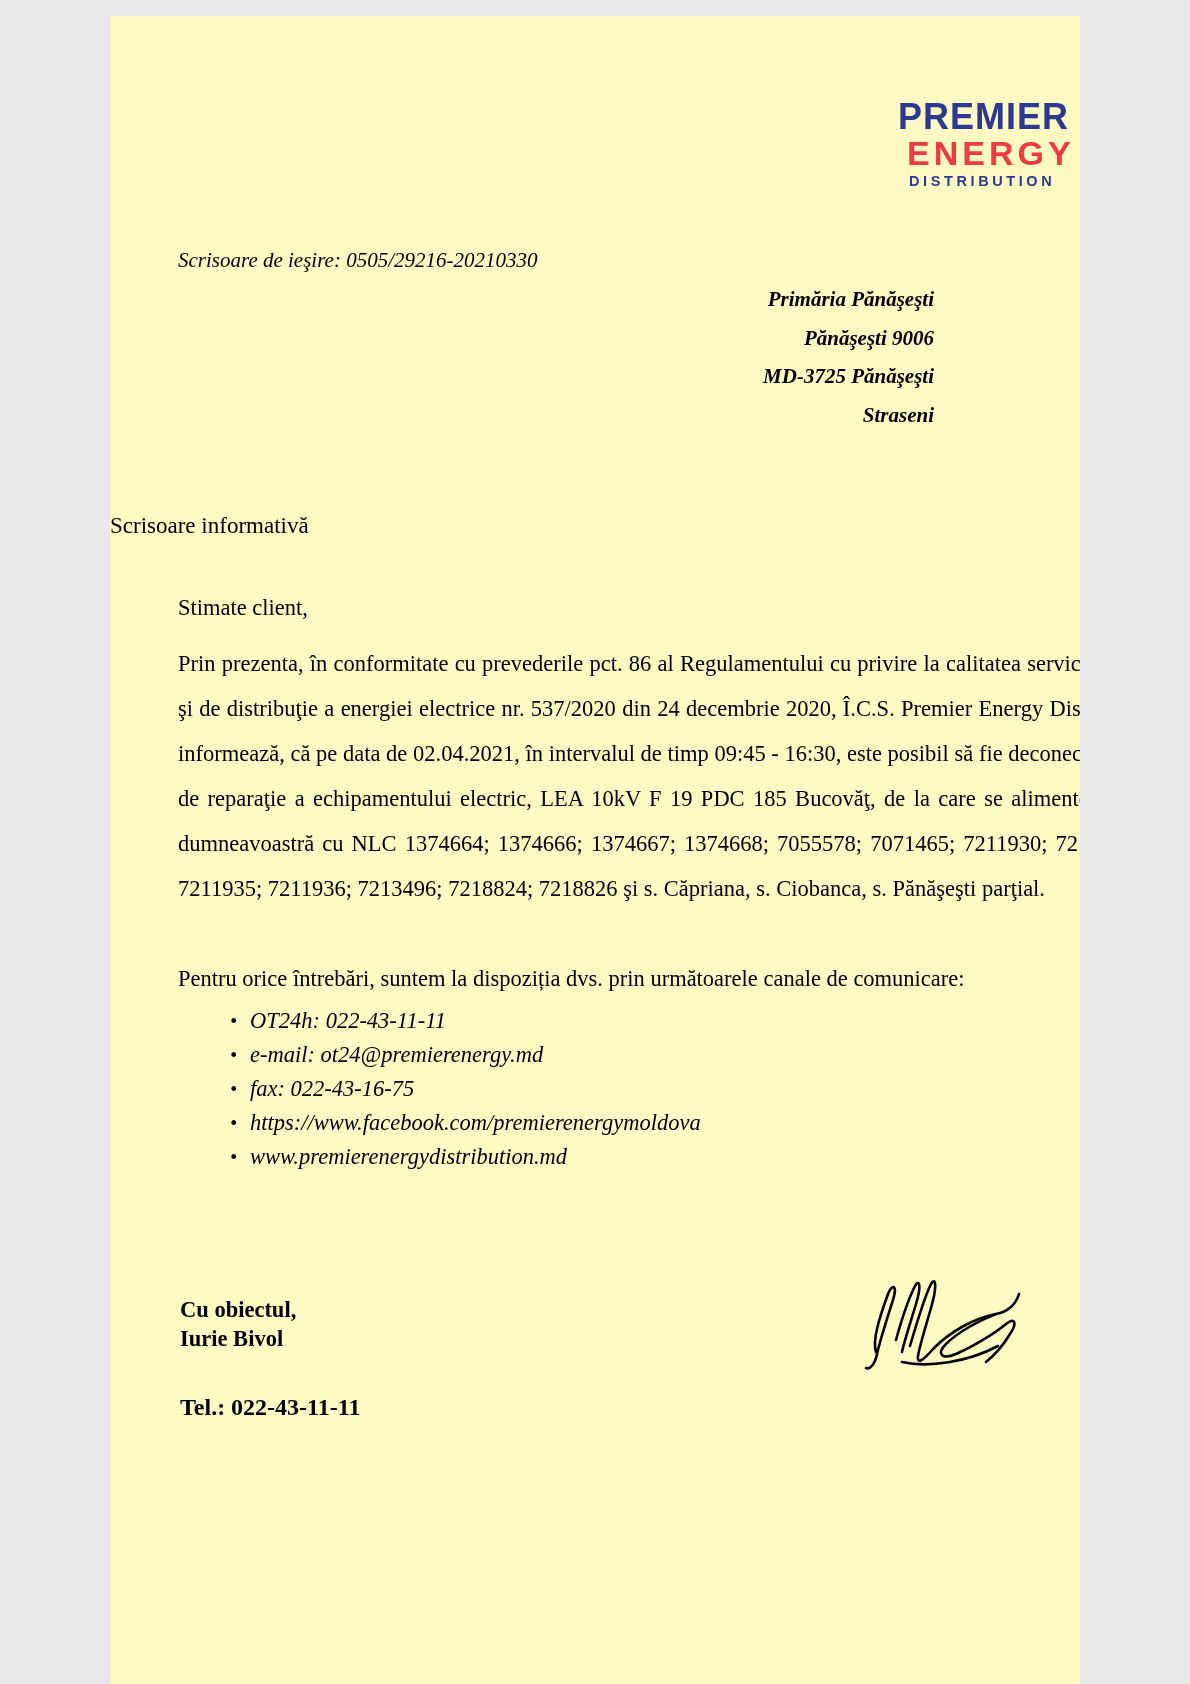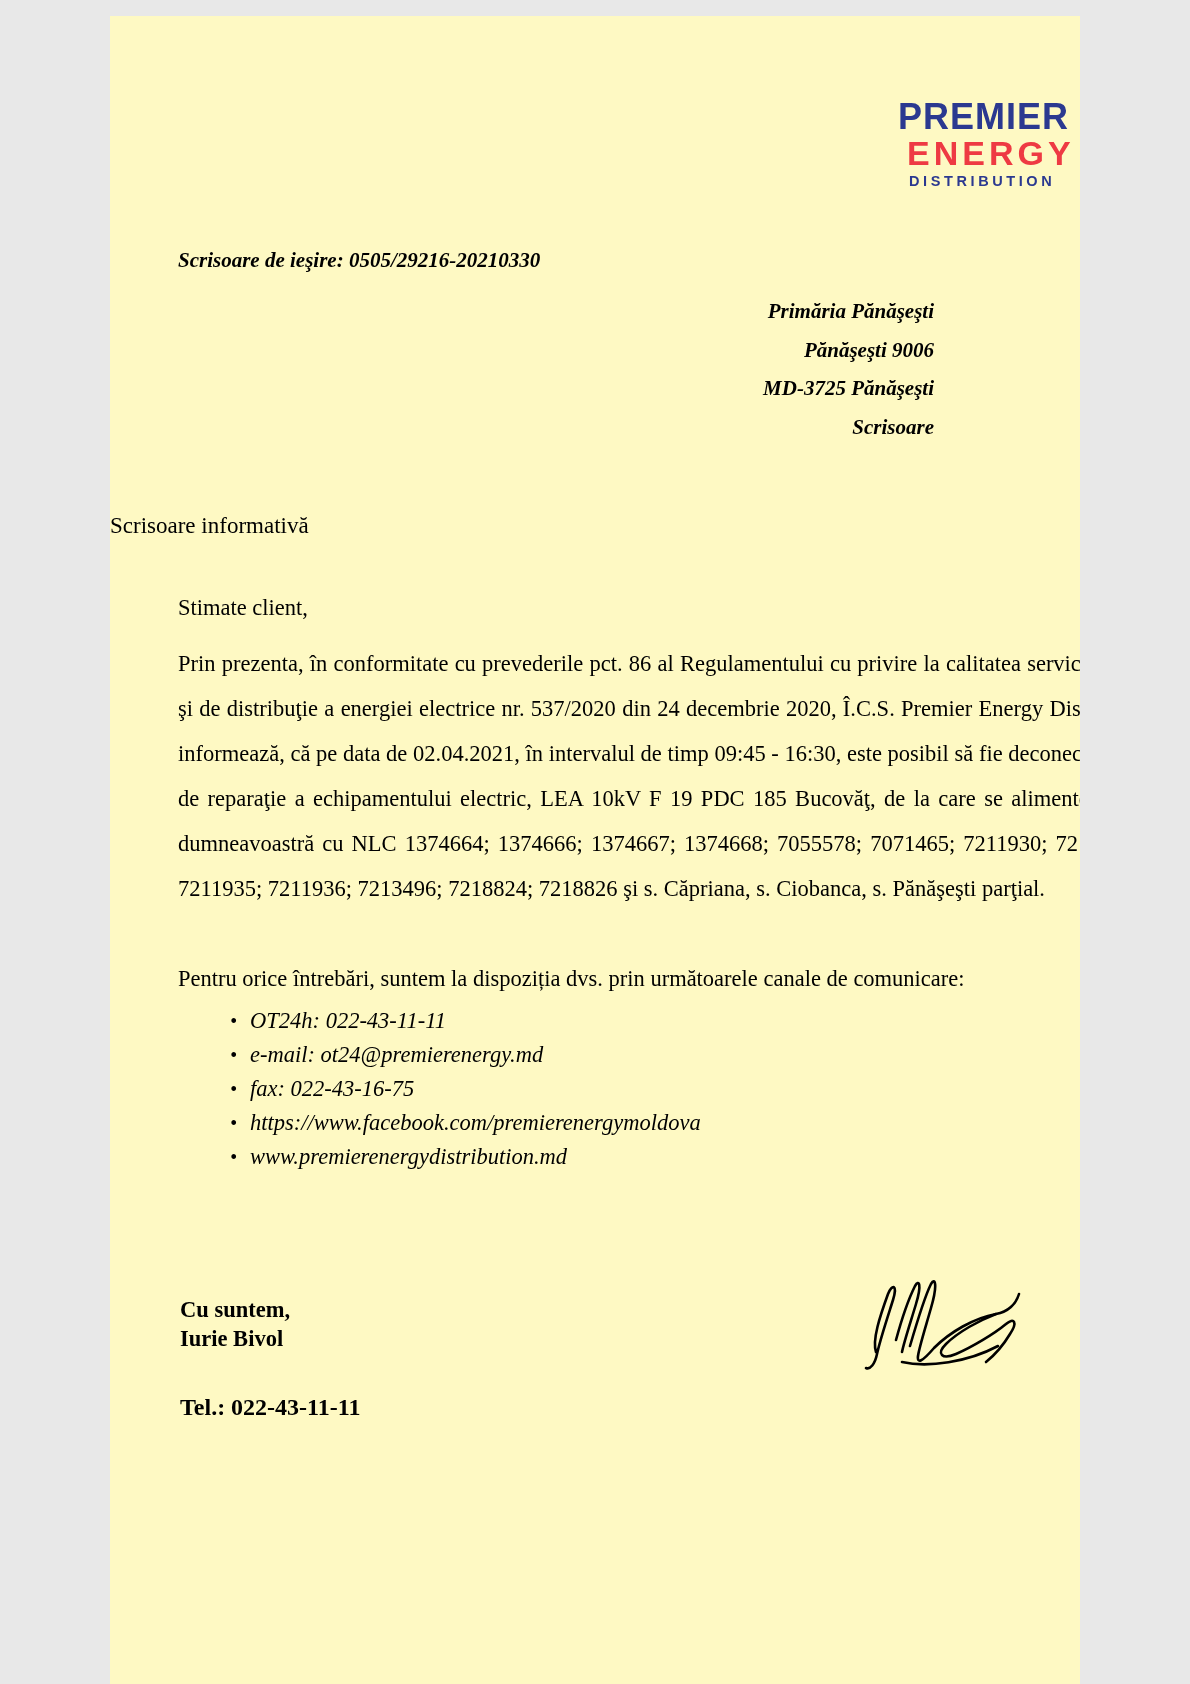--- a/index.html
+++ b/index.html
@@ -24,24 +24,24 @@
     font-weight:800; line-height:1.02;
   }
   .logo-l1{ font-size:36px; letter-spacing:1px; color:var(--navy); }
   .logo-l2{ font-size:34px; letter-spacing:4px; color:var(--red); margin-left:9px; }
   .logo-l3{ font-size:14.5px; letter-spacing:3.6px; color:var(--navy); margin-left:11px; margin-top:3px; }
   .swoosh{ width:108px; height:128px; margin-left:4px; }
 
   
   .ref{
     position:absolute; top:232px; left:68px;
-    font-size:21px; font-weight:bold; font-style:italic;
+    font-size:21px; font-weight:normal; font-style:italic;
   }
   .recipient{
-    position:absolute; top:276px; right:146px;
+    position:absolute; top:264px; right:146px;
     text-align:right;
     font-size:21px; font-weight:bold; font-style:italic;
     line-height:38.5px;
   }
   .title{
     position:absolute; top:497px; left:0; width:1190px;
     font-size:23px;
   }
 
   
@@ -105,21 +105,21 @@
       </g>
     </svg>
   </div>
 
   <div class="ref">Scrisoare de ieşire: 0505/29216-20210330</div>
 
   <div class="recipient">
     <div>Primăria Pănăşeşti</div>
     <div>Pănăşeşti 9006</div>
     <div>MD-3725 Pănăşeşti</div>
-    <div>Scrisoare</div>
+    <div>Straseni</div>
   </div>
 
   <div class="title">Scrisoare informativă</div>
 
   <div class="salutation">Stimate client,</div>
   <div class="para">Prin prezenta, în conformitate cu prevederile pct. 86 al Regulamentului cu privire la calitatea serviciilor de transport şi de distribuţie a energiei electrice nr. 537/2020 din 24 decembrie 2020, Î.C.S. Premier Energy Distribution S.A. vă informează, că pe data de 02.04.2021, în intervalul de timp 09:45 - 16:30, este posibil să fie deconectat pentru lucrări de reparaţie a echipamentului electric, LEA 10kV F 19 PDC 185 Bucovăţ, de la care se alimentează obiectul/ele  dumneavoastră cu NLC 1374664; 1374666; 1374667; 1374668; 7055578; 7071465; 7211930; 7211932; 7211934; 7211935; 7211936; 7213496; 7218824; 7218826 şi s. Căpriana, s. Ciobanca, s. Pănăşeşti parţial.</div>
   <div class="intro">Pentru orice întrebări, suntem la dispoziția dvs. prin următoarele canale de comunicare:</div>
 
   <ul class="channels">
     <li><span class="bullet"></span><span>OT24h: 022-43-11-11</span></li>
@@ -133,18 +133,18 @@
     <g fill="none" stroke="#000" stroke-width="2.6" stroke-linecap="round" stroke-linejoin="round">
       <path d="M18 78 C 14 66 22 42 30 20 C 34 10 40 10 35 26 C 29 45 22 66 19 80 C 17 90 12 96 8 94"></path>
       <path d="M38 66 C 44 44 52 22 57 12 C 61 5 64 10 58 30 C 52 50 46 68 44 78"></path>
       <path d="M52 72 C 59 48 68 20 73 10 C 77 3 80 10 73 34 C 67 55 61 74 60 82 C 59 90 64 88 76 74 C 92 58 116 44 138 40 C 150 38 158 30 161 20"></path>
       <path d="M138 40 C 122 46 100 58 88 70 C 78 80 84 86 98 80 C 114 73 136 60 148 50 C 156 43 160 48 152 60 C 146 70 138 80 128 88"></path>
       <path d="M44 88 C 70 94 110 88 140 72"></path>
     </g>
   </svg>
 
   <div class="sig-block">
-    <div>Cu suntem,</div>
+    <div>Cu obiectul,</div>
     <div>Iurie Bivol</div>
   </div>
   <div class="tel">Tel.: 022-43-11-11</div>
 
 </div>
 
 </body></html>

